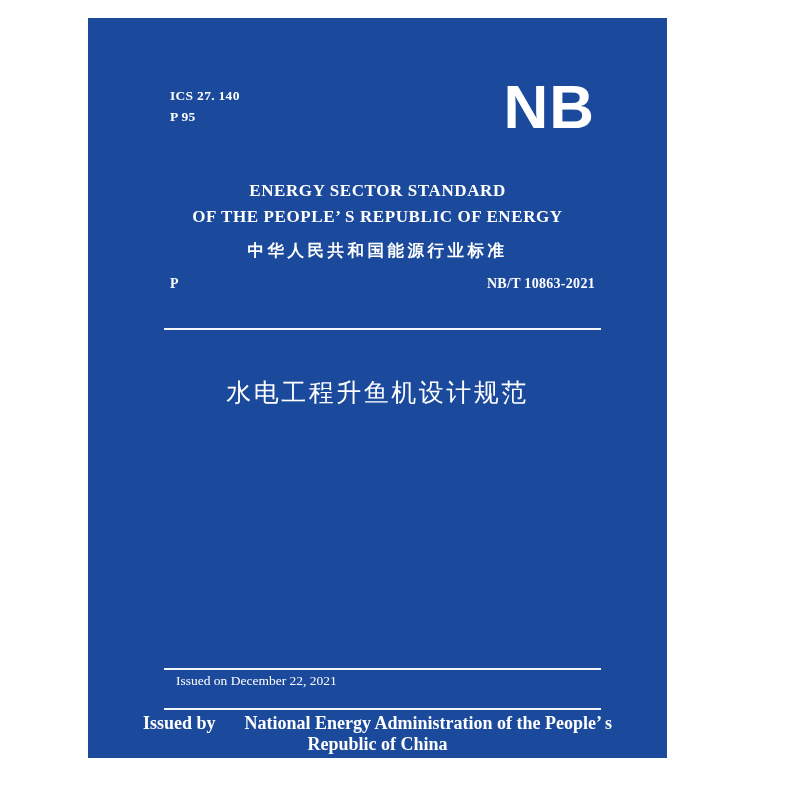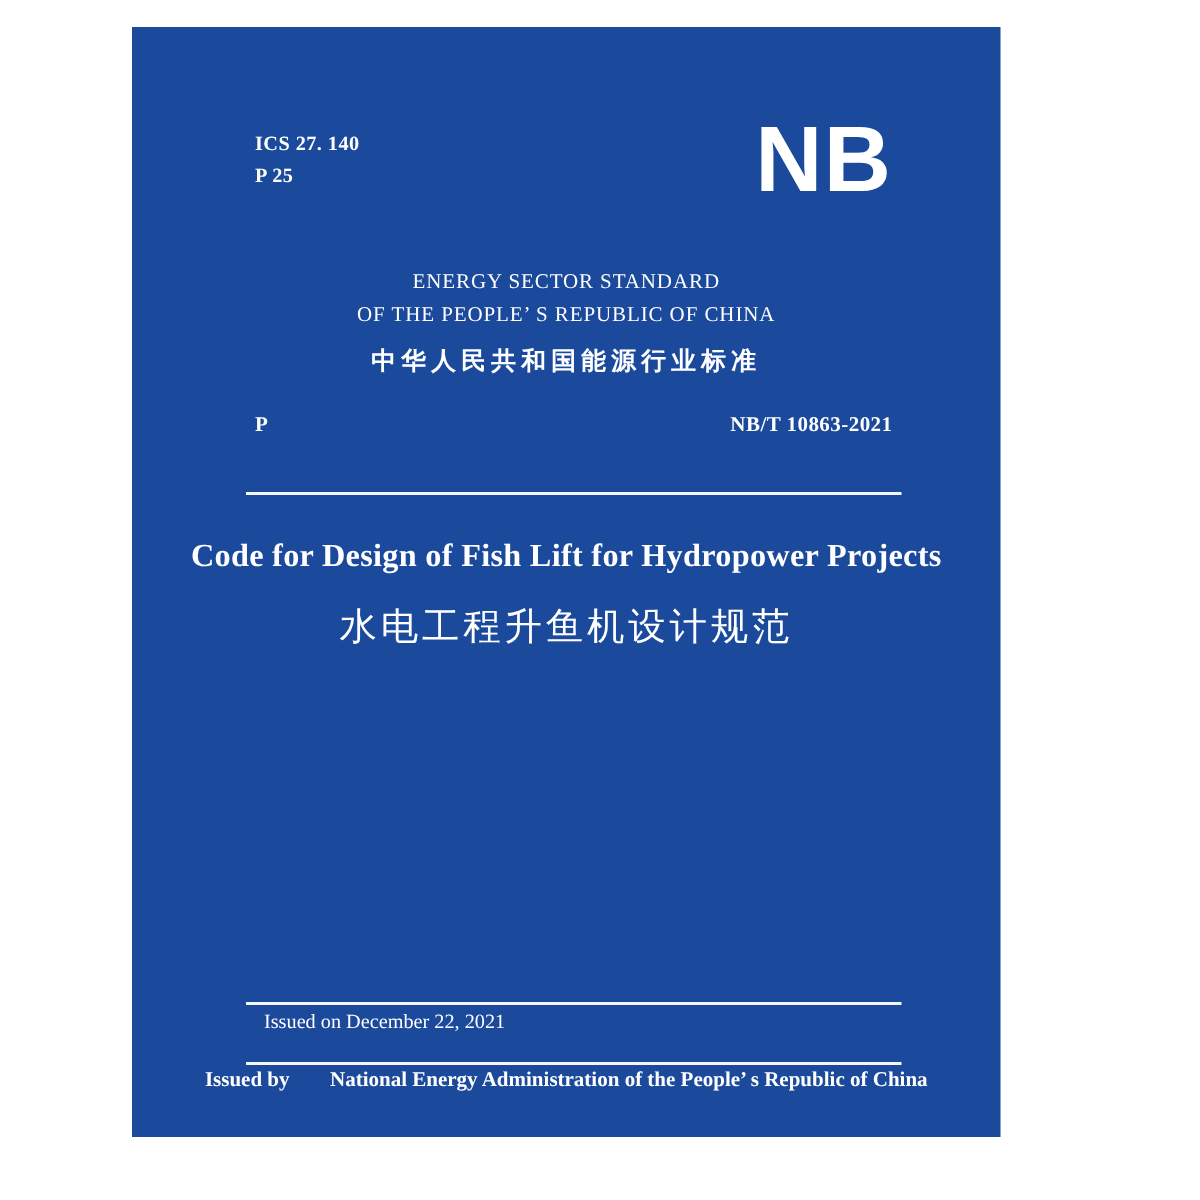--- a/index.html
+++ b/index.html
@@ -57,22 +57,22 @@
 
   
   .std-names {
     position: absolute;
     left: 0;
     right: 0;
     top: 160px;
     text-align: center;
   }
   .std-en {
-    font-weight: normal;
-    font-size: 14px;
+    font-weight: bold;
+    font-size: 17px;
     letter-spacing: 0.6px;
     line-height: 1.55;
   }
   .std-cn {
     font-weight: bold;
     font-size: 16.5px;
     letter-spacing: 3.5px;
     margin-top: 9px;
     font-family: Liberation Serif, serif;
   }
@@ -137,52 +137,51 @@
     font-weight: normal;
     font-size: 13.5px;
   }
   .issued-by-row {
     position: absolute;
     left: 0;
     right: 0;
     top: 695px;
     text-align: center;
     font-weight: bold;
-    font-size: 14px;
+    font-size: 18px;
   }
   .issued-by-row .gap { display: inline-block; width: 20px; }
 </style>
 </head>
 <body>
 
 <div class="page">
   <div class="inner">
 
     <div class="ics-block">
       <div>ICS 27. 140</div>
-      <div>P 25</div>
+      <div>P 95</div>
     </div>
 
     <div class="nb-logo">NB</div>
 
     <div class="std-names">
       <div class="std-en">ENERGY SECTOR STANDARD</div>
-      <div class="std-en">OF THE PEOPLE’ S REPUBLIC OF CHINA</div>
+      <div class="std-en">OF THE PEOPLE’ S REPUBLIC OF ENERGY</div>
       <div class="std-cn">中华人民共和国能源行业标准</div>
     </div>
 
     <div class="code-row">
       <div class="left">P</div>
       <div class="right">NB/T 10863-2021</div>
     </div>
 
     <div class="rule rule-top"></div>
 
     <div class="main-titles">
-      <div class="title-en">Code for Design of Fish Lift for Hydropower Projects</div>
       <div class="title-cn">水电工程升鱼机设计规范</div>
     </div>
 
     <div class="rule rule-bottom-1"></div>
 
     <div class="dates-row">
       <div>Issued on December 22, 2021</div>
     </div>
 
     <div class="rule rule-bottom-2"></div>

